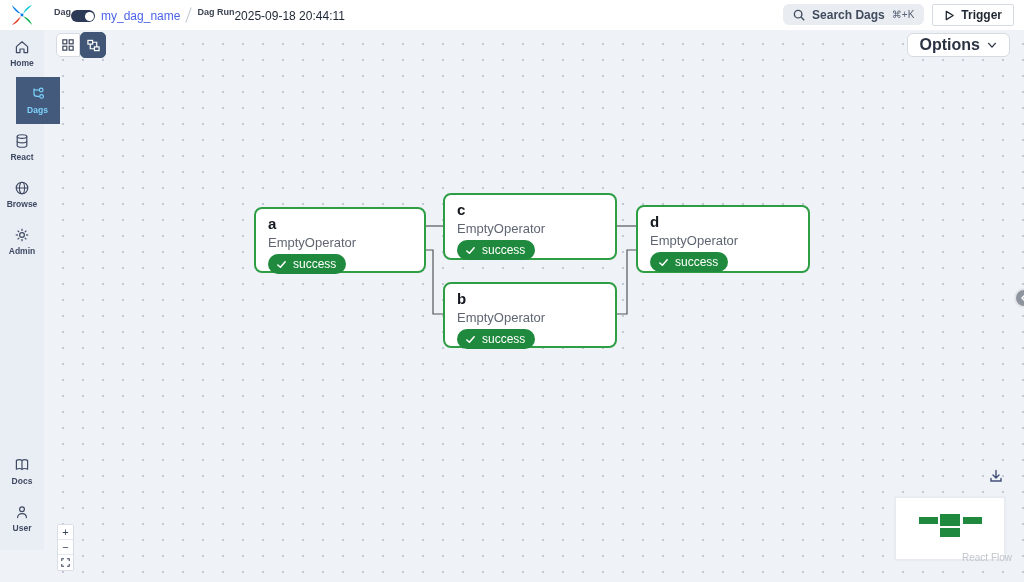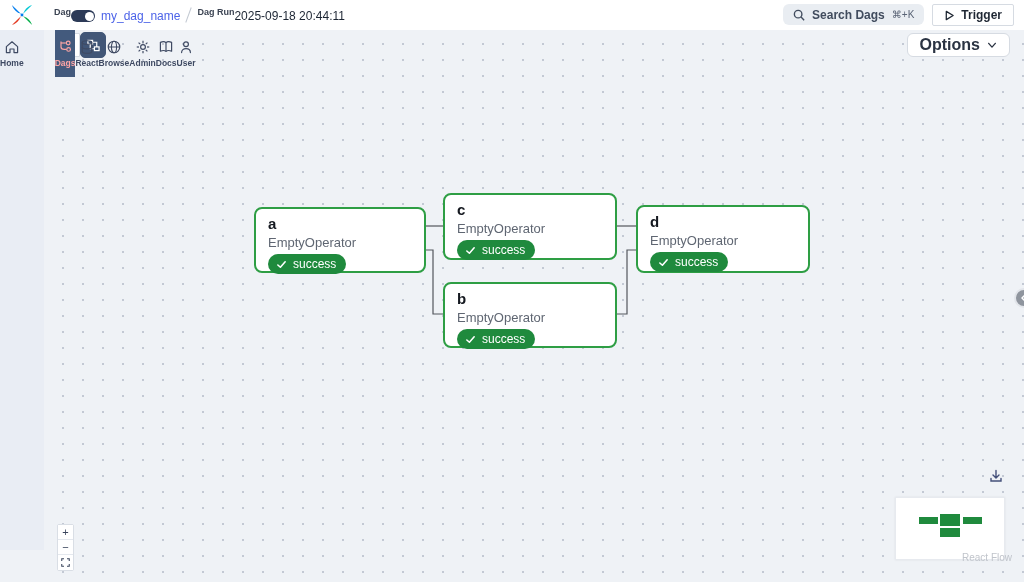--- a/index.html
+++ b/index.html
@@ -24,25 +24,25 @@
   .search-box { display: flex; align-items: center; gap: 7px; background: #e9edf2;
     border-radius: 6px; height: 21px; padding: 0 10px; cursor: pointer; }
   .search-box .s-label { font-size: 12px; color: #414c5e; font-weight: 600; }
   .search-box .s-kbd { font-size: 10px; color: #5a6476; }
   .trigger-btn { display: flex; align-items: center; gap: 6px; background: #fff;
     border: 1px solid #d6dbe2; border-radius: 2px; height: 22px; padding: 0 11px; cursor: pointer; }
   .trigger-btn span { font-size: 12px; font-weight: 600; color: #1f2733; }
 
   
   .sidebar { position: absolute; left: 0; top: 30px; width: 44px; height: 520px;
-    background: #e9edf4; display: flex; flex-direction: row; z-index: 20; }
+    background: #e9edf4; display: flex; flex-direction: column; z-index: 20; align-items: center; }
   .side-item { width: 44px; height: 47px; display: flex; flex-direction: column;
     align-items: center; justify-content: center; gap: 3px; color: #3f4a63; cursor: pointer; }
   .side-item .side-label { font-size: 8.5px; font-weight: 600; }
-  .side-item.active { background: #435a7d; color: #fca5a5; margin-left: 31px; }
+  .side-item.active { background: #435a7d; color: #7dd3fc; margin-left: 31px; }
   .side-spacer { flex: 1; }
   .side-bottom { margin-bottom: 8px; }
 
   
   .canvas { position: absolute; left: 44px; top: 30px; width: 980px; height: 552px;
     background-color: #eff2f6;
     background-image: radial-gradient(circle, #c3c9d4 1px, transparent 1.3px);
     background-size: 20px 16px; background-position: 9px 6px; overflow: hidden; }
 
   .view-toggle { position: absolute; left: 12px; top: 3px; display: flex; z-index: 10; }

